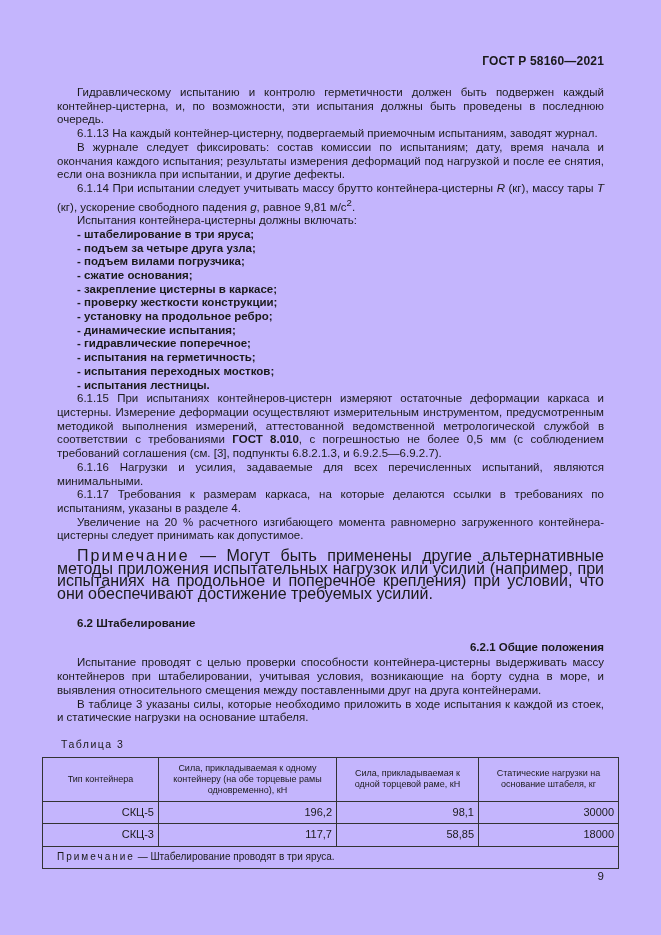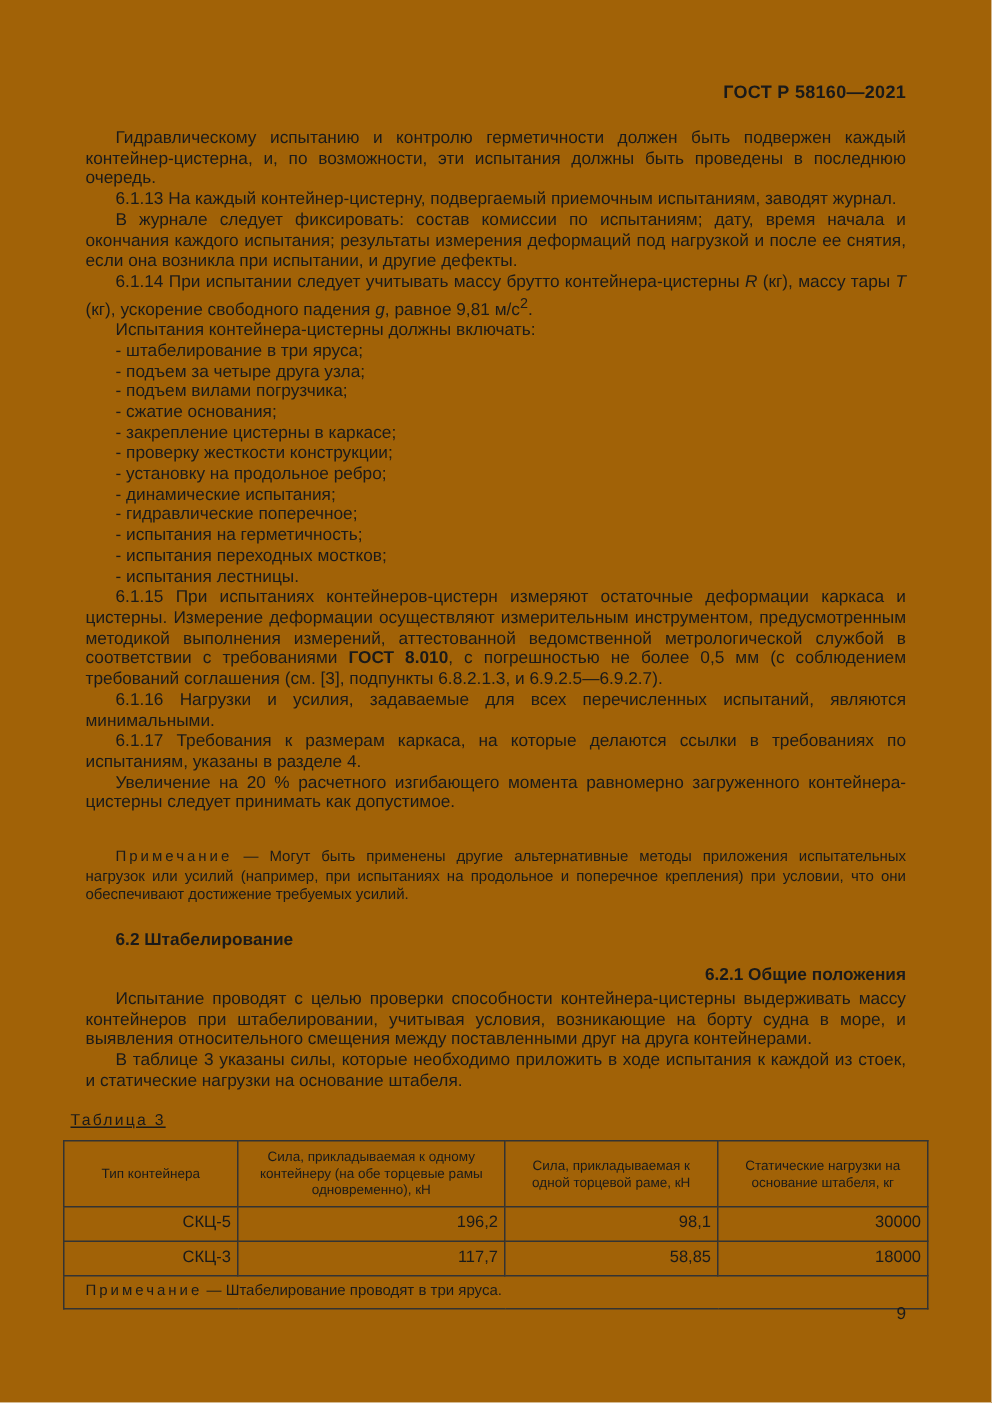--- a/index.html
+++ b/index.html
@@ -1,21 +1,21 @@
 <!DOCTYPE html>
 <html><head>
 <meta charset="utf-8">
 <style>
   * { box-sizing: border-box; }
   html, body { margin: 0; padding: 0; background: #ffffff; }
   .page {
     position: relative;
     width: 661px;
     height: 935px;
-    background: #a16207;
+    background: #c4b5fd;
     font-family: "Liberation Sans", sans-serif;
     color: #1a1a1a;
     overflow: hidden;
   }
   .doc-number {
     position: absolute;
     top: 54px;
     right: 57px;
     font-size: 12px;
     font-weight: bold;
@@ -24,25 +24,25 @@
   .content {
     position: absolute;
     top: 86px;
     left: 57px;
     width: 547px;
     font-size: 11.5px;
     line-height: 13.7px;
     text-align: justify;
   }
   p.para { margin: 0; text-indent: 20px; }
-  .list { margin: 0; }
+  .list { margin: 0; font-weight: bold; }
   .list-item { text-indent: 20px; }
   .note {
-    margin: 23px 0 2px 0;
-    font-size: 10px;
+    margin: 7px 0 2px 0;
+    font-size: 16px;
     line-height: 12.5px;
     text-indent: 20px;
   }
   .note-label { letter-spacing: 2px; }
   .sec-heading {
     margin: 17px 0 10px 0;
     font-weight: bold;
     text-indent: 20px;
     text-align: left;
   }
@@ -52,22 +52,21 @@
     text-indent: 20px;
     text-align: right;
   }
   .table-section {
     margin: 13px -15px 0 -15px;
     text-align: left;
   }
   .table-caption {
     font-size: 10.5px;
     letter-spacing: 1.5px;
-    margin: 0 0 5px 5px;
-    text-decoration: underline;
+    margin: 0 0 5px 19px;
   }
   table.t3 {
     border-collapse: collapse;
     width: 100%;
     table-layout: fixed;
   }
   .t3 th, .t3 td { border: 1px solid #333333; }
   .t3 th {
     font-size: 9px;
     font-weight: normal;

